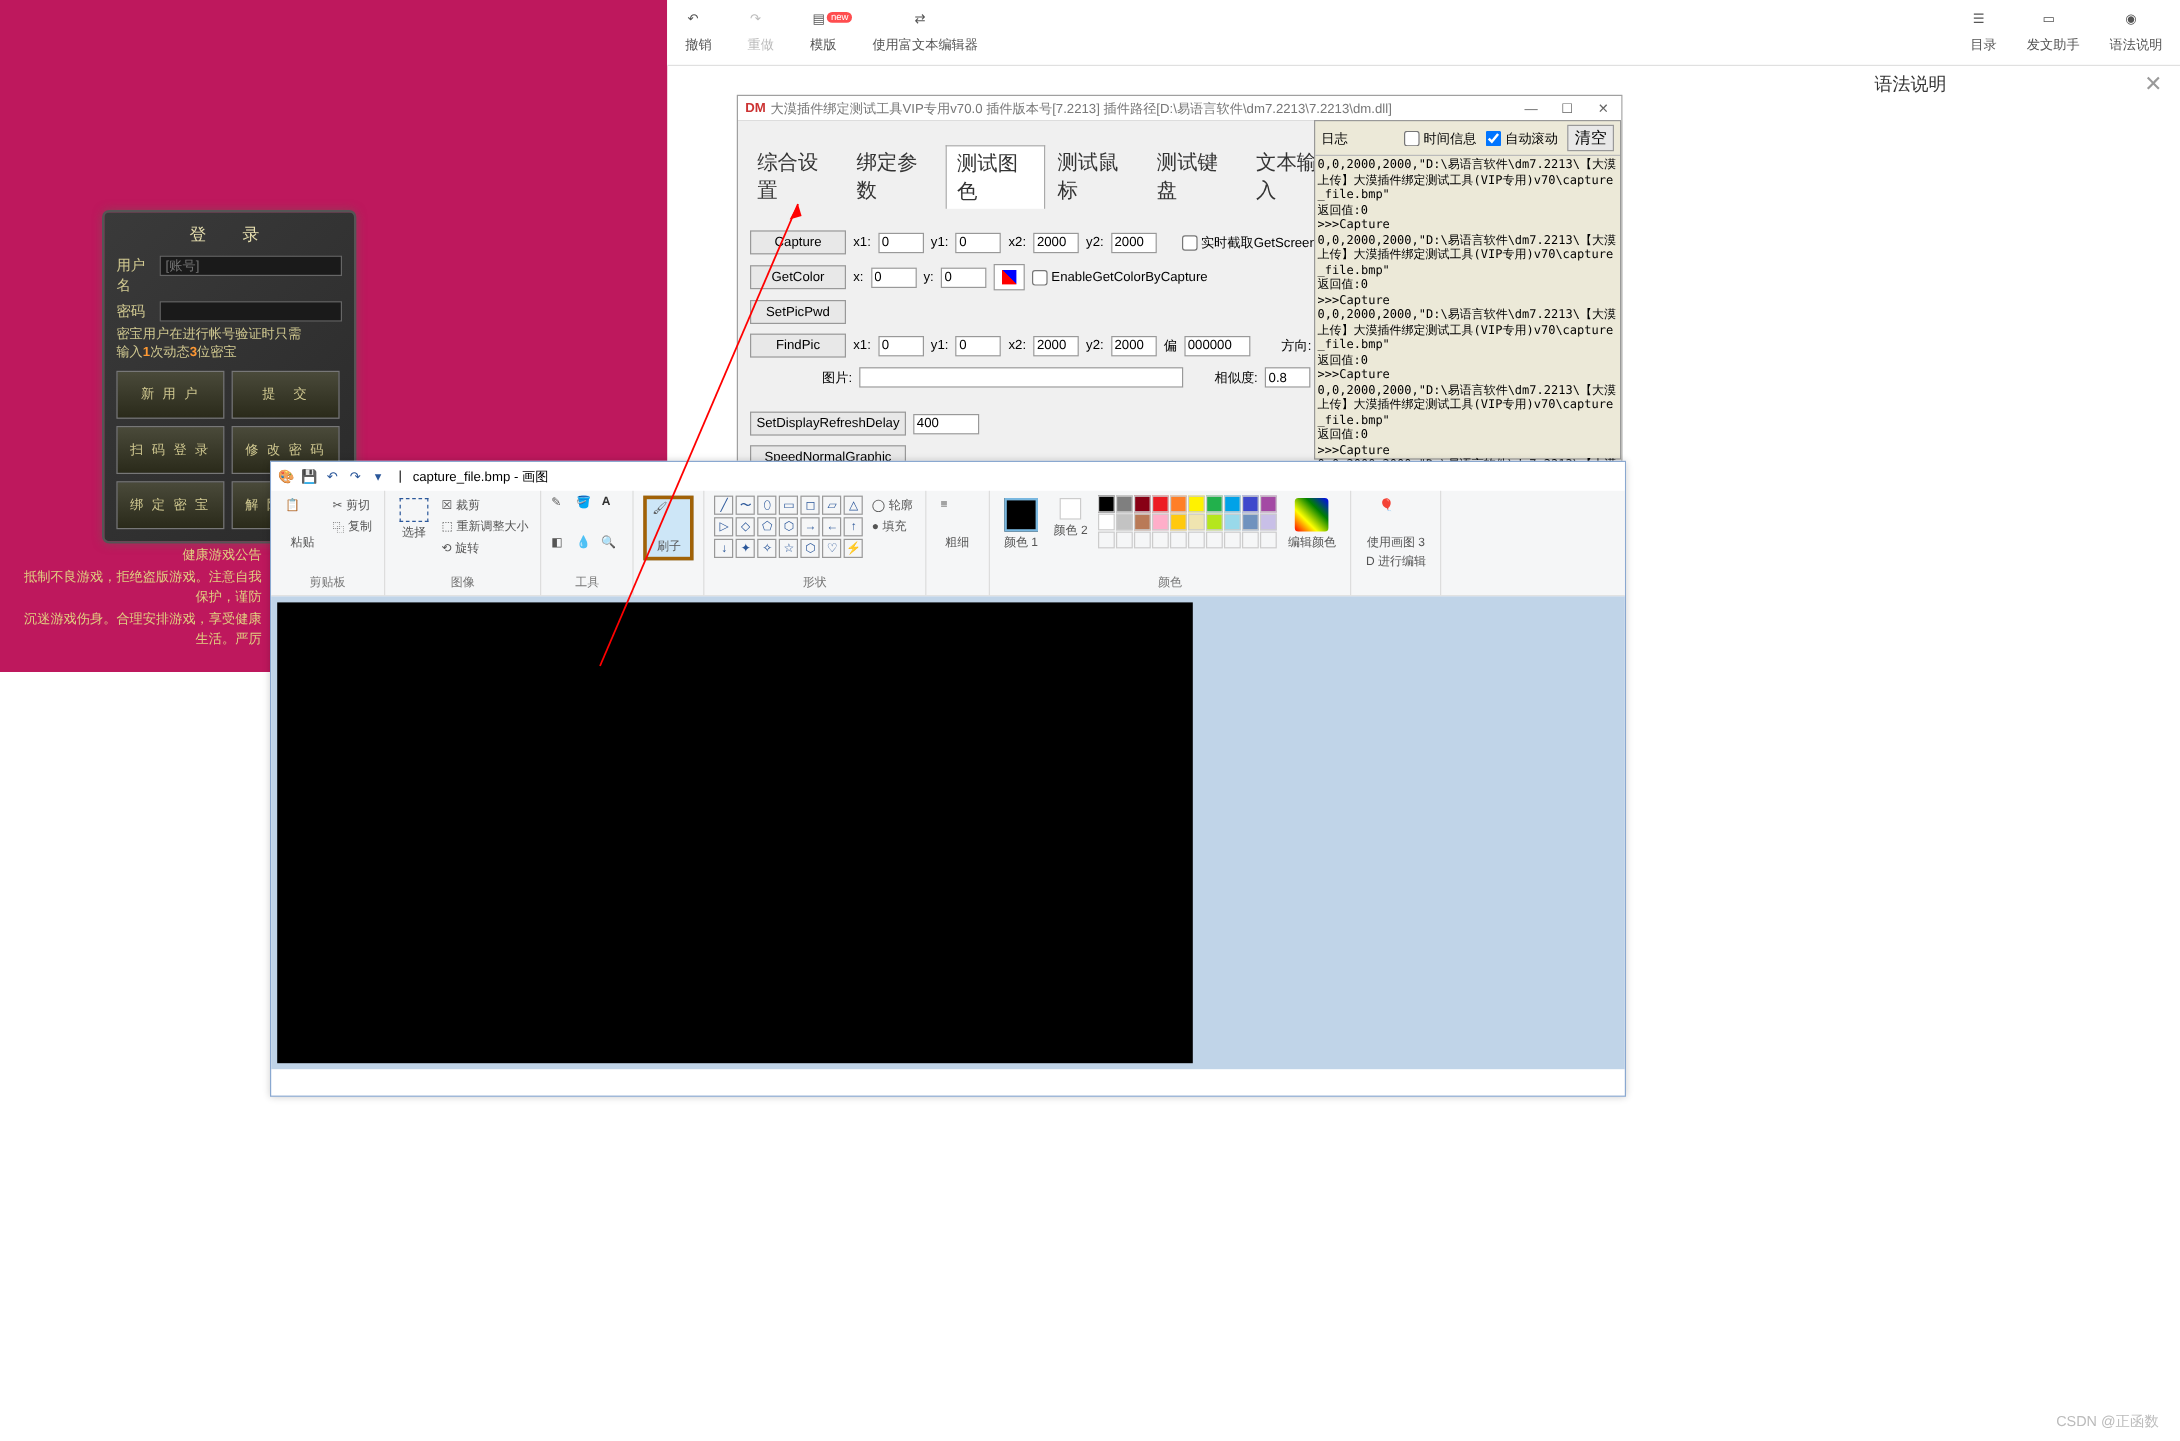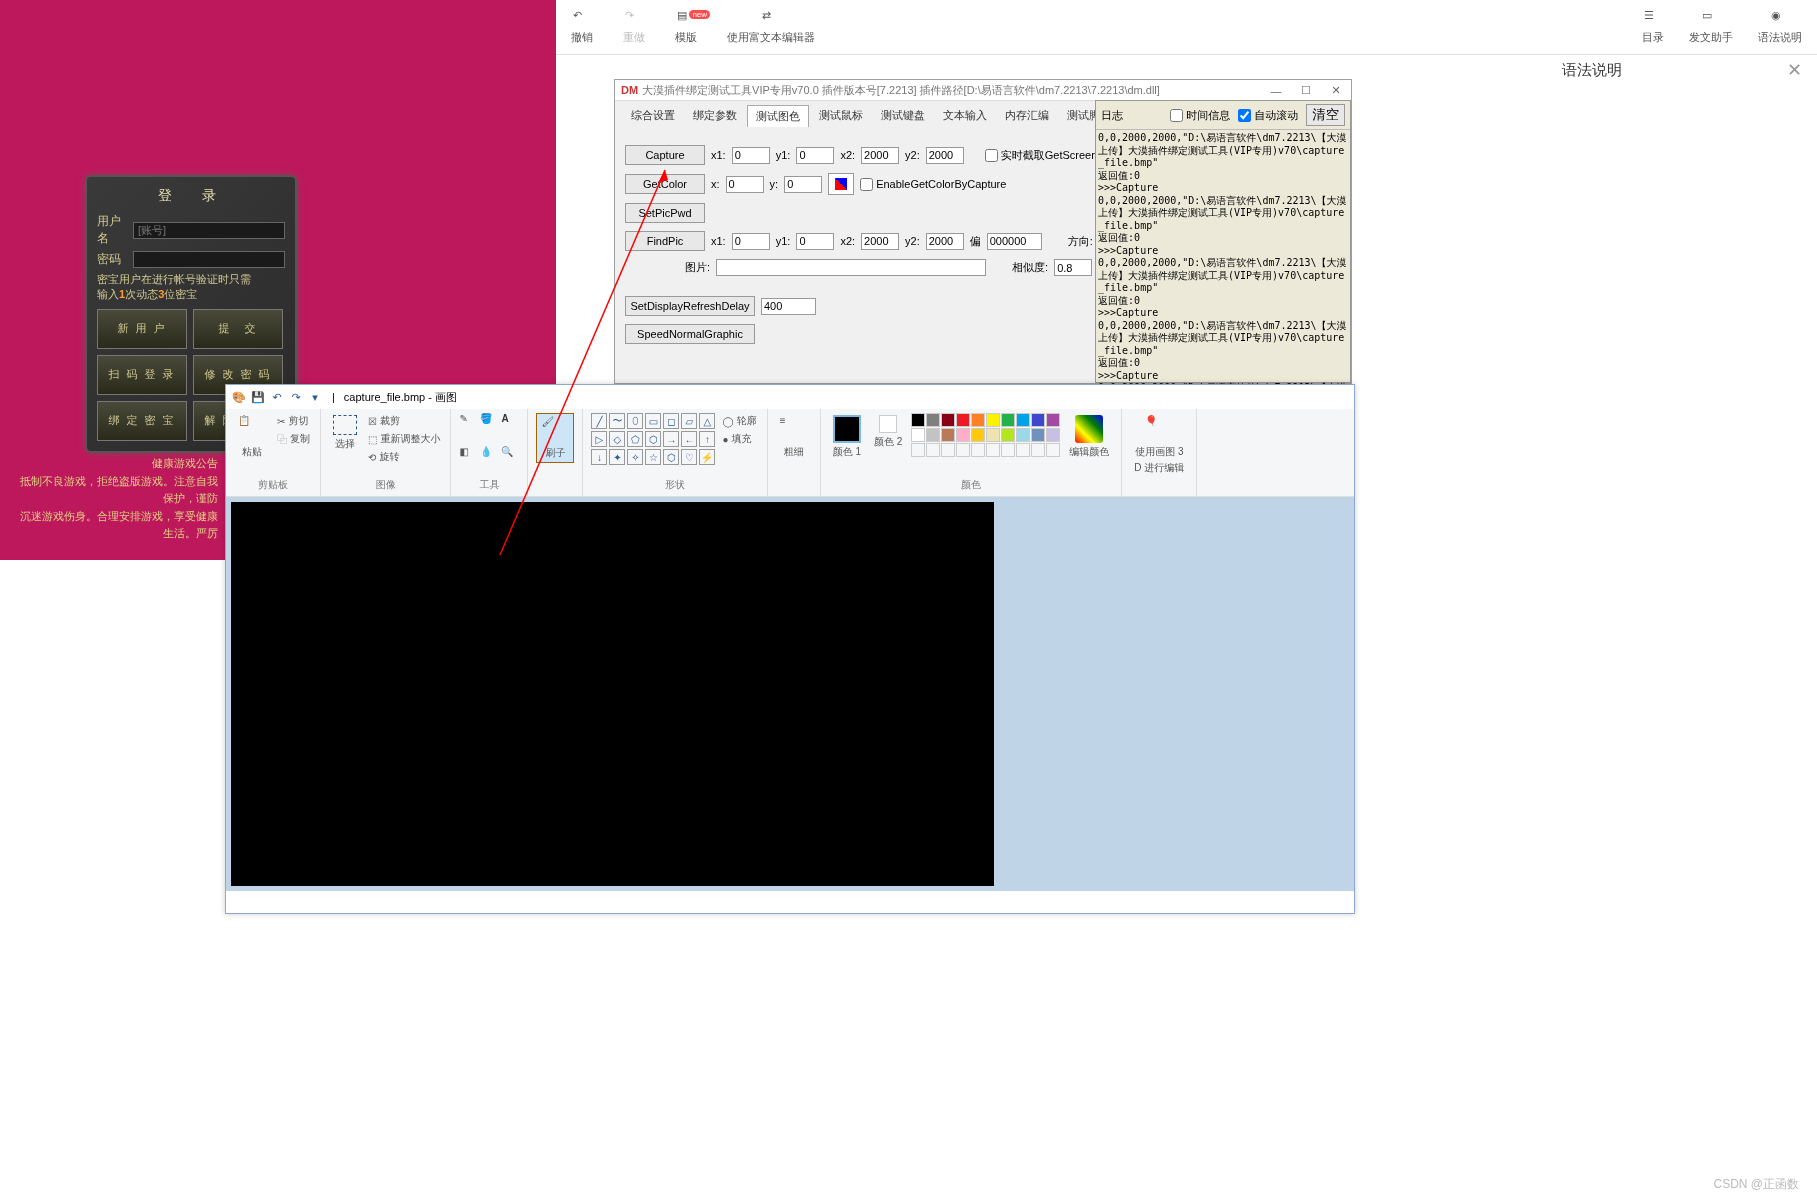--- a/index.html
+++ b/index.html
@@ -15,39 +15,39 @@
 
 
 .syntax-panel { position: absolute; top: 55px; right: 0; width: 270px; height: 30px; display: flex; justify-content: space-between; align-items: center; padding: 0 15px; font-size: 15px; color: #333; }
 .syntax-close { font-size: 18px; color: #999; cursor: pointer; }
 
 
 .game-area { position: absolute; background: #be185d; }
 .game1 { top: 0; left: 0; width: 556px; height: 560px; }
 .login-panel { position: absolute; width: 212px; background: linear-gradient(135deg, #3a3a3a, #2a2a2a); border: 2px solid #555; border-radius: 6px; padding: 10px; color: #d0c890; font-size: 12px; box-shadow: 0 0 8px rgba(100,100,80,0.5); }
 .login-title { text-align: center; font-size: 14px; letter-spacing: 8px; color: #e8e0b0; margin-bottom: 8px; }
-.login-row { display: flex; align-items: center; margin: 4px 0; gap: 6px; }
+.login-row { display: flex; align-items: flex-start; margin: 4px 0; gap: 6px; }
 .login-row label { width: 42px; color: #d0c890; }
 .login-input { flex: 1; background: #1a1a1a; border: 1px solid #666; color: #888; padding: 2px 4px; font-size: 11px; height: 17px; }
 .login-hint { font-size: 11px; color: #d0c890; margin: 4px 0; line-height: 1.4; }
 .login-hint .orange { color: #ff9933; font-weight: bold; }
 .login-btns { display: flex; flex-wrap: wrap; gap: 6px; margin-top: 6px; }
 .login-btn { width: 90px; height: 40px; background: linear-gradient(#4a4a3a, #2a2a1a); border: 1px solid #777; color: #d0c890; font-size: 11px; display: flex; align-items: center; justify-content: center; letter-spacing: 2px; cursor: pointer; }
 .login1 { top: 175px; left: 85px; }
 
 .health-notice { position: absolute; top: 455px; left: 18px; color: #e0d080; font-size: 11px; line-height: 1.6; text-align: right; width: 200px; }
 
 
 .dm-window { position: absolute; top: 79px; left: 614px; width: 738px; height: 305px; background: #f0f0f0; border: 1px solid #a0a0a0; font-size: 11px; }
 .dm-title { background: #fff; height: 21px; display: flex; align-items: center; padding: 0 6px; color: #777; font-size: 11px; border-bottom: 1px solid #ddd; }
 .dm-title-dm { color: #cc3333; font-weight: bold; margin-right: 4px; }
 .dm-winctrl { position: absolute; top: 0; right: 0; display: flex; }
 .dm-winctrl span { width: 30px; height: 21px; display: flex; align-items: center; justify-content: center; color: #666; cursor: pointer; }
 .dm-tabs { display: flex; padding: 4px 8px 0; gap: 2px; background: #f0f0f0; }
-.dm-tab { padding: 3px 8px; font-size: 11px; color: #333; cursor: pointer; }
+.dm-tab { padding: 3px 8px; font-size: 17px; color: #333; cursor: pointer; margin-top: 16px; }
 .dm-tab.active { background: #fff; border: 1px solid #aaa; border-bottom: none; }
 .dm-hidden-cb { margin-left: auto; display: flex; align-items: center; gap: 2px; }
 .dm-body { background: #f0f0f0; padding: 10px; }
 .dm-row { display: flex; align-items: center; gap: 6px; margin: 8px 0; font-size: 11px; }
 .dm-btn { width: 80px; height: 20px; background: #e8e8e8; border: 1px solid #999; font-size: 11px; cursor: pointer; }
 .dm-btn-wide { width: 130px; }
 .dm-input { width: 38px; height: 17px; border: 1px solid #999; background: #fff; font-size: 11px; padding: 0 2px; }
 .dm-input-w { width: 55px; }
 .dm-input-long { width: 270px; }
 .dm-checkbox { display: flex; align-items: center; gap: 3px; }
@@ -81,21 +81,21 @@
 .color-grid { display: grid; grid-template-columns: repeat(10, 14px); gap: 1px; }
 .color-grid span { width: 14px; height: 14px; border: 1px solid #ccc; }
 .paint-canvas-area { height: 394px; background: #c0d4e8; padding: 5px; overflow: hidden; }
 .paint-canvas { width: 763px; height: 100%; background: #000; position: relative; }
 
 
 .red-arrow { position: absolute; top: 165px; left: 490px; pointer-events: none; }
 
 .csdn-watermark { position: absolute; bottom: 8px; right: 18px; font-size: 12px; color: #bbb; }
 
-.brush-active { background: #cde6f7; border: 1px solid #a16207; }
+.brush-active { background: #cde6f7; border: 3px solid #a16207; }
 </style>
 </head>
 <body>
 
 <div class="game-area game1">
   <div class="login-panel login1">
     <div class="login-title">登　录</div>
     <div class="login-row">
       <label>用户名</label>
       <input class="login-input" placeholder="[账号]" style="">

